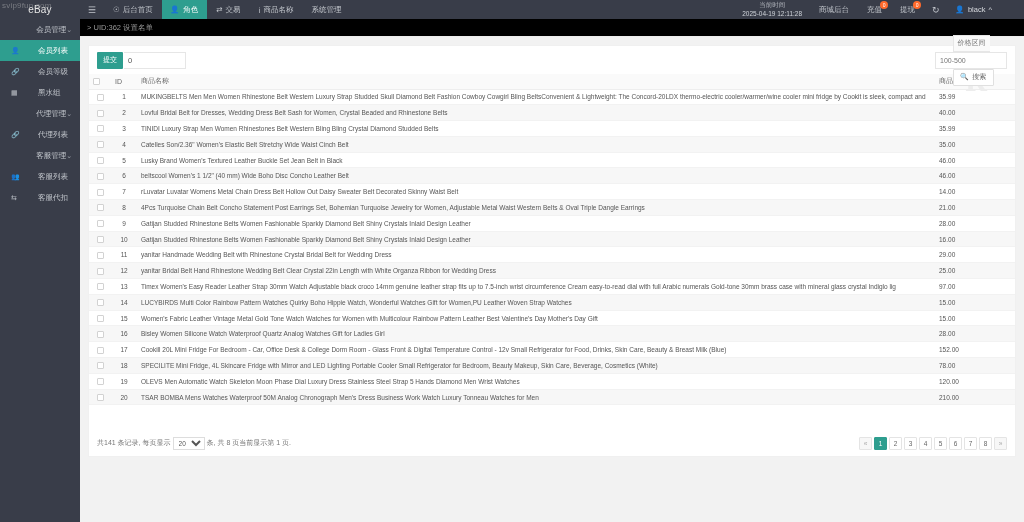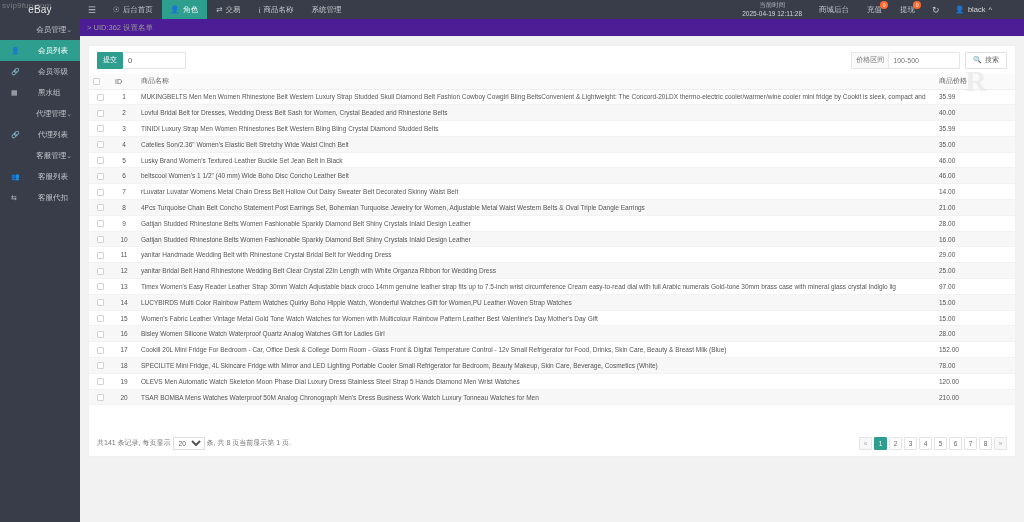--- a/index.html
+++ b/index.html
@@ -92,21 +92,21 @@
   .side-item.active { background: #2e9e8f; color: #fff; }
   .side-item .ico { font-size: 7px; opacity: .9; width: 7px; }
 
   
   .main {
     position: absolute; top: 19px; left: 80px;
     width: 944px; height: 503px;
     background: #f2f2f2;
   }
   .crumb {
-    height: 18px; background: #4c1d95;
+    height: 18px; background: #000000;
     display: flex; align-items: center;
     padding-left: 7px; font-size: 7.5px; color: #999;
     border-bottom: 1px solid #eee;
   }
   .panel {
     margin: 8px 8px 0 8px;
     background: #fff;
     height: 412px;
     position: relative;
     border: 1px solid #f0f0f0;
@@ -121,21 +121,21 @@
     font-size: 7px; display: flex; align-items: center; justify-content: center;
     border: none; border-radius: 1px; cursor: pointer;
   }
   .qty-input {
     height: 17px; width: 62px; margin-left: 1px;
     border: 1px solid #e6e6e6; border-left: none;
     font-size: 7.5px; padding: 0 4px; color: #555;
     outline: none;
   }
   .search-wrap {
-    margin-left: auto; display: flex; align-items: center;
+    margin-left: auto; display: flex; align-items: center; flex-direction: column;
   }
   .search-label {
     font-size: 7px; color: #777;
     border: 1px solid #e6e6e6; border-right: none;
     height: 17px; display: flex; align-items: center;
     padding: 0 4px; background: #fafafa; white-space: nowrap;
   }
   .search-input {
     height: 17px; width: 72px;
     border: 1px solid #e6e6e6;

